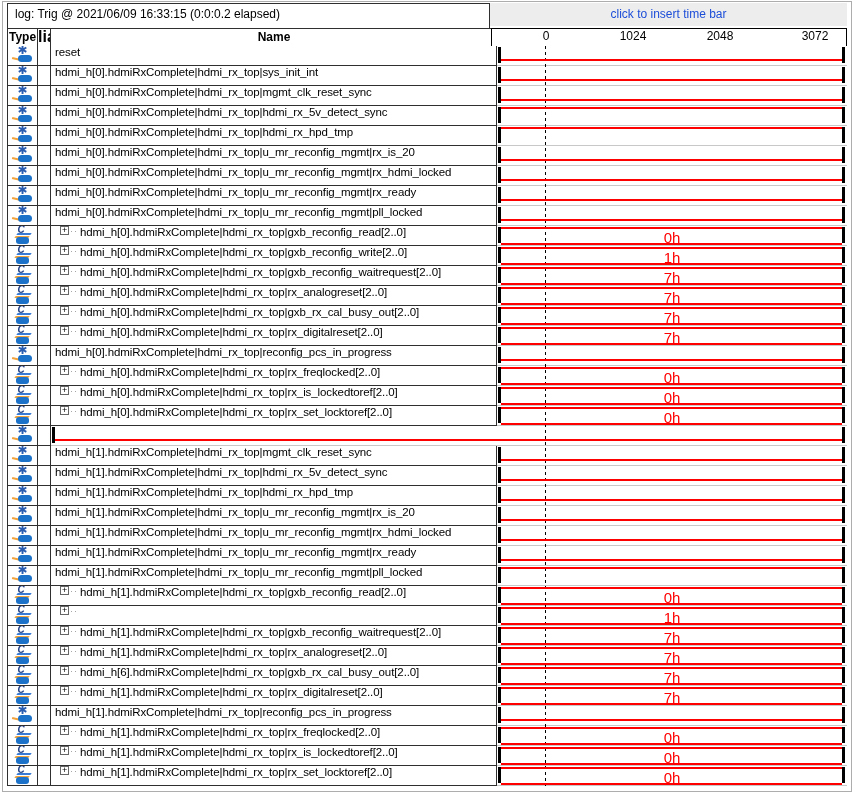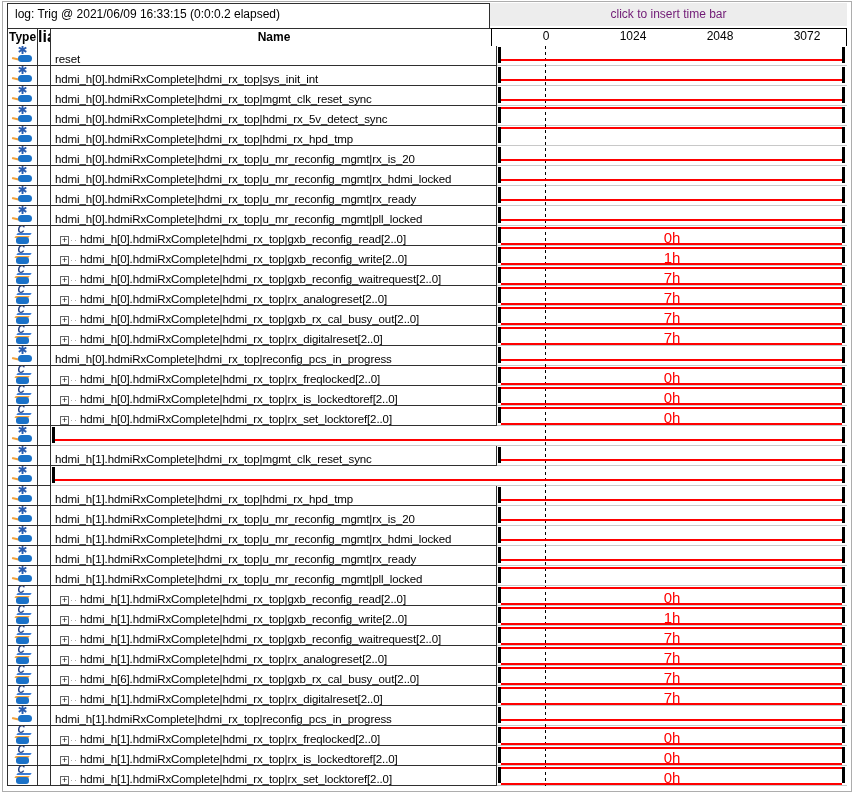--- a/index.html
+++ b/index.html
@@ -11,53 +11,53 @@
   .frame{position:absolute;left:2px;top:1px;width:848px;height:789px;border:1px solid #adadad;}
   
   .logbar{
     position:absolute;left:7px;top:3px;width:483px;height:27px;box-sizing:border-box;
     border:1px solid #2f2f2f;background:#fff;line-height:21px;padding-left:7px;
     white-space:nowrap;overflow:hidden;
   }
   
   .timebar{
     position:absolute;left:490px;top:3px;width:357px;height:23px;box-sizing:border-box;
-    background:#ededed;color:#701a75;text-align:center;line-height:23px;
+    background:#ededed;color:#1d4ed8;text-align:center;line-height:23px;
   }
   
   .hcell{
     position:absolute;top:28px;height:36px;box-sizing:border-box;background:#fff;
     border:1px solid #2f2f2f;font-weight:bold;text-align:center;line-height:16px;
     overflow:hidden;white-space:nowrap;
   }
   .h-type{left:7px;width:31px;}
   .h-alias{left:37px;width:14px;font-size:16px;text-align:left;}
   .h-name{left:50px;width:448px;}
   .h-ruler{
     left:491px;width:356px;font-weight:normal;text-align:left;
     border:1px solid #000;border-bottom:3px solid #000;
   }
   .tick-label{position:absolute;top:0px;transform:translateX(-50%);line-height:14px;}
-  .tl0{left:54px;} .tl1{left:141px;} .tl2{left:228px;} .tl3{left:315px;}
+  .tl0{left:54px;} .tl1{left:141px;} .tl2{left:228px;} .tl3{left:323px;}
   .tickmark{position:absolute;bottom:0;width:1px;height:4px;background:#000;}
   .tm0{left:54px;}.tm1{left:97px;}.tm2{left:141px;}.tm3{left:184px;}
   .tm4{left:228px;}.tm5{left:271px;}.tm6{left:315px;}
   
   #rows{position:absolute;left:7px;top:46px;width:840px;}
   .row{display:flex;height:20px;box-sizing:border-box;}
   .cell{box-sizing:border-box;height:20px;overflow:hidden;}
   .cell.type{
     width:31px;border-left:1px solid #2f2f2f;border-right:1px solid #2f2f2f;
     border-bottom:1px solid #2f2f2f;display:flex;align-items:center;justify-content:center;
     background:#fff;
   }
   .cell.alias{width:13px;border-right:1px solid #2f2f2f;border-bottom:1px solid #2f2f2f;background:#fff;}
   .cell.name{
     width:446px;border-right:1px solid #2f2f2f;border-bottom:1px solid #2f2f2f;
-    display:flex;align-items:flex-end;white-space:nowrap;background:#fff;
+    display:flex;align-items:flex-start;white-space:nowrap;background:#fff;
     font-size:11.5px;letter-spacing:-0.1px;padding-left:4px;
   }
   .cell.wave{position:relative;flex:1;border-bottom:1px solid #c8c8c8;background:#fff;}
   
   .expander{
     display:inline-block;width:9px;height:9px;box-sizing:border-box;border:1px solid #666;
     background:#fff;font-size:9px;line-height:7px;text-align:center;margin:0 1px 0 5px;
     flex:0 0 auto;color:#000;
   }
   .dots{color:#999;font-size:9px;margin-right:2px;flex:0 0 auto;letter-spacing:1px;}
@@ -545,20 +545,23 @@
     </div>
     <div class="row">
       <div class="cell type">
         <span class="icon-bit">
           <i class="star">✱</i>
           <i class="tail"></i>
           <i class="pill"></i>
         </span>
       </div>
       <div class="cell alias"></div>
+      <div class="cell name">
+        <span>hdmi_h[1].hdmiRxComplete|hdmi_rx_top|hdmi_rx_5v_detect_sync</span>
+      </div>
       <div class="cell wave">
         <i class="cap l"></i>
         <i class="cap r"></i>
         <i class="trace lo"></i>
       </div>
     </div>
     <div class="row">
       <div class="cell type">
         <span class="icon-bit">
           <i class="star">✱</i>
@@ -677,21 +680,20 @@
           <i class="c">C</i>
           <i class="s1"></i>
           <i class="s2"></i>
           <i class="pill"></i>
         </span>
       </div>
       <div class="cell alias"></div>
       <div class="cell name">
         <span class="expander">+</span>
         <span class="dots">··</span>
-        <span>hdmi_h[1].hdmiRxComplete|hdmi_rx_top|gxb_reconfig_write[2..0]</span>
       </div>
       <div class="cell wave">
         <i class="cap l"></i>
         <i class="cap r"></i>
         <i class="trace bus-top"></i>
         <i class="trace bus-bot"></i>
         <span class="busval">1h</span>
       </div>
     </div>
     <div class="row">

